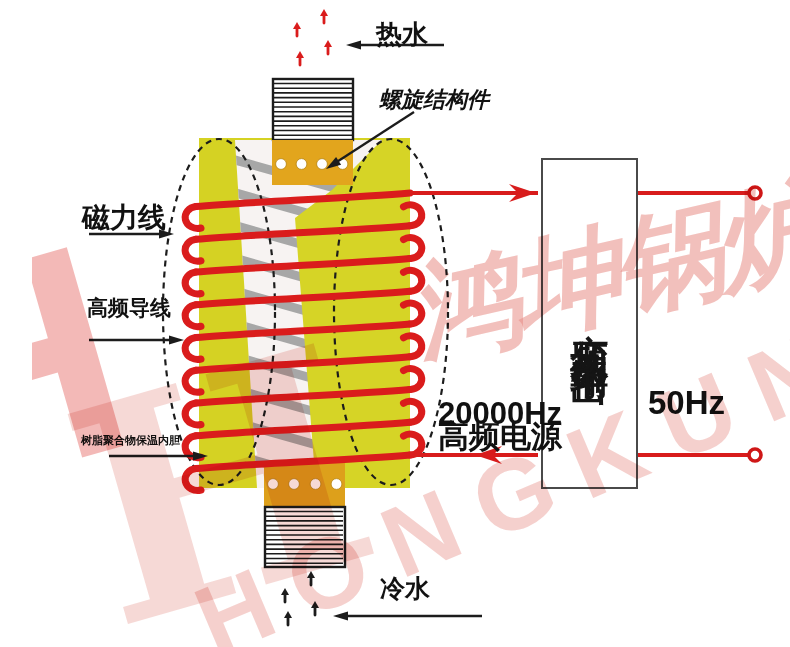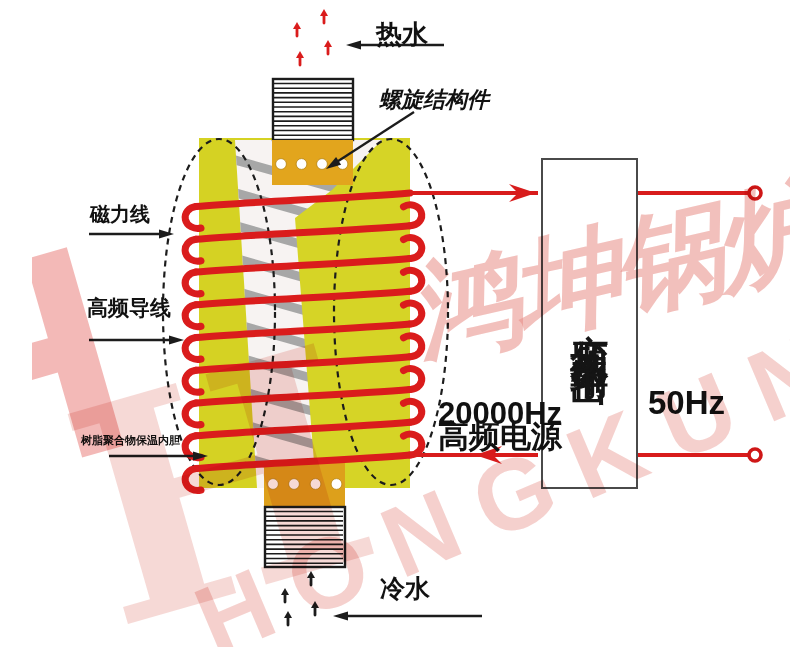--- a/index.html
+++ b/index.html
@@ -172,21 +172,21 @@
         <polygon points="294,169 304.0889378965062,156.9844545641723 309.0904873698735,164.7061449791954" fill="#1c1c1c"></polygon>
       </g>
   </svg>
 
   <div class="inverter-box">
     <div class="inverter-text">变频功率输出</div>
   </div>
 
   <div class="label" style="left:344px;top:20px;font-size:26px;">热水</div>
   <div class="label" style="left:347px;top:88px;font-size:22px;font-style:italic;">螺旋结构件</div>
-  <div class="label" style="left:58px;top:203px;font-size:20px;">磁力线</div>
+  <div class="label" style="left:50px;top:203px;font-size:28px;">磁力线</div>
   <div class="label" style="left:55px;top:296px;font-size:21px;">高频导线</div>
   <div class="label" style="left:49px;top:434px;font-size:11px;text-align:right;">树脂聚合物保温内胆</div>
   <div class="label" style="left:348px;top:575px;font-size:25px;">冷水</div>
 
   <div class="label" style="left:406px;top:402px;font-size:31px;line-height:23px;">
     <div>20000Hz</div>
     <div>高频电源</div>
   </div>
   <div class="label" style="left:616px;top:384px;font-size:33px;line-height:37px;">
     <div>50Hz</div>

